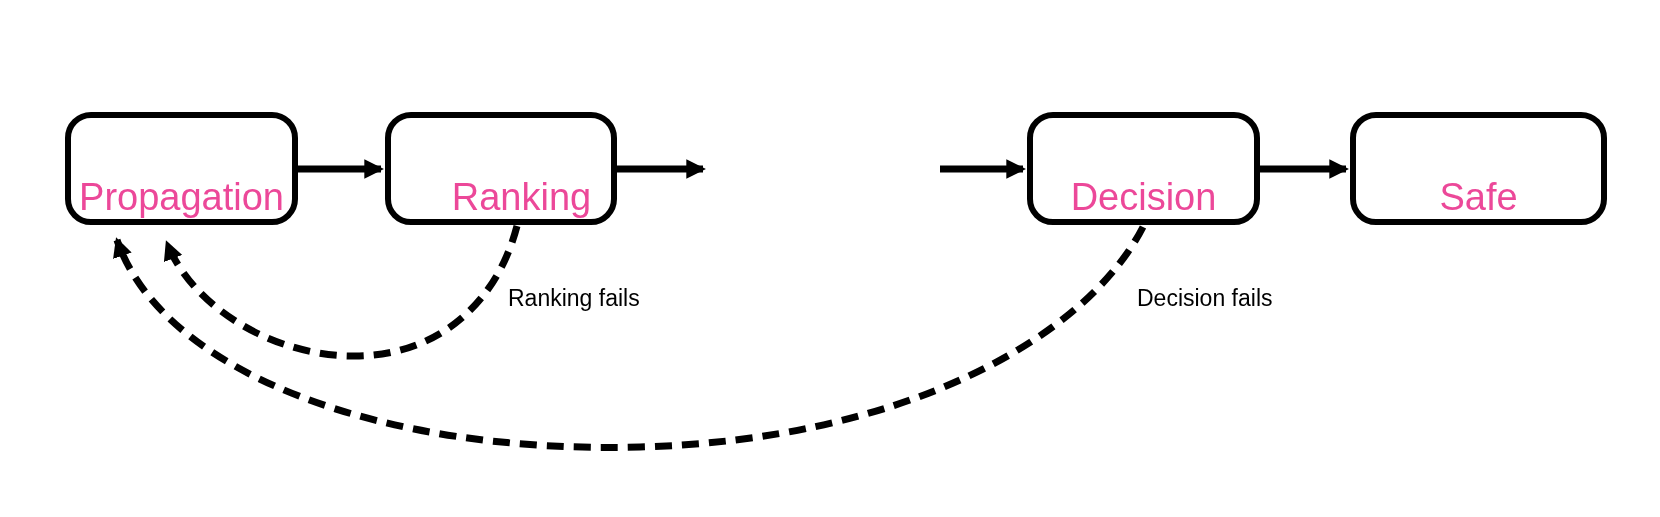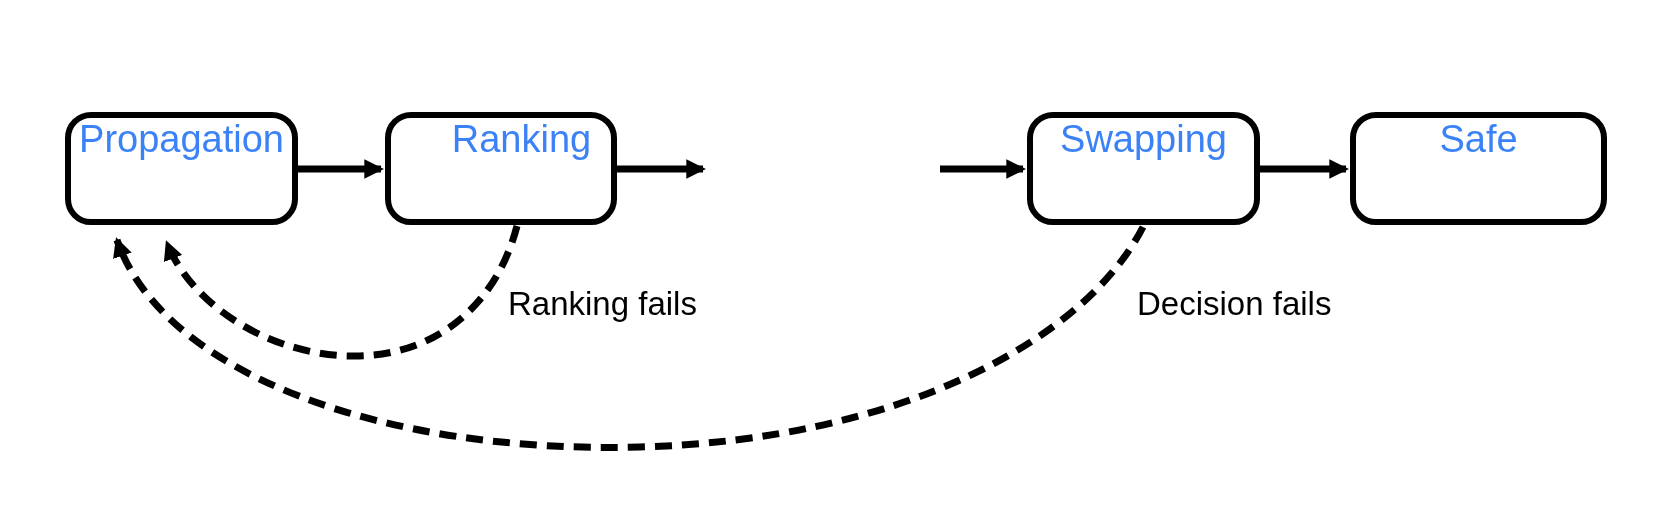--- a/index.html
+++ b/index.html
@@ -22,34 +22,34 @@
     width: 1660px;
     height: 517px;
   }
   .node {
     position: absolute;
     box-sizing: border-box;
     border: 6px solid #000000;
     border-radius: 26px;
     background: #ffffff;
     display: flex;
-    align-items: flex-start;
+    align-items: flex-end;
     justify-content: center;
     font-size: 38px;
-    color: #3b82f6;
+    color: #ec4899;
     white-space: nowrap;
   }
   .node-propagation { left: 65px;   top: 112px; width: 233px; height: 113px; }
   .node-ranking     { left: 385px;  top: 112px; width: 232px; height: 113px; padding-left: 41px; }
   .node-swapping    { left: 707px;  top: 112px; width: 233px; height: 113px; }
   .node-decision    { left: 1027px; top: 112px; width: 233px; height: 113px; }
   .node-safe        { left: 1350px; top: 112px; width: 257px; height: 113px; }
   .edge-label {
     position: absolute;
-    font-size: 33px;
+    font-size: 23px;
     color: #000000;
     white-space: nowrap;
   }
   .label-ranking-fails { left: 508px;  top: 285px; }
   .label-decision-fails { left: 1137px; top: 285px; }
 </style>
 </head>
 <body>
 
 <div class="stage">
@@ -71,21 +71,21 @@
     <path d="M 1143 227 C 1085 340, 900 440, 640 447 C 380 454, 162 372, 117 240" fill="none" stroke="#000000" stroke-width="7" stroke-dasharray="17 10" marker-end="url(#arrowhead)"></path>
   </svg>
 
   <div class="node node-propagation">
     <span>Propagation</span>
   </div>
   <div class="node node-ranking">
     <span>Ranking</span>
   </div>
   <div class="node node-decision">
-    <span>Swapping</span>
+    <span>Decision</span>
   </div>
   <div class="node node-safe">
     <span>Safe</span>
   </div>
 
   <div class="edge-label label-ranking-fails">Ranking fails</div>
   <div class="edge-label label-decision-fails">Decision fails</div>
 
 </div>
 

